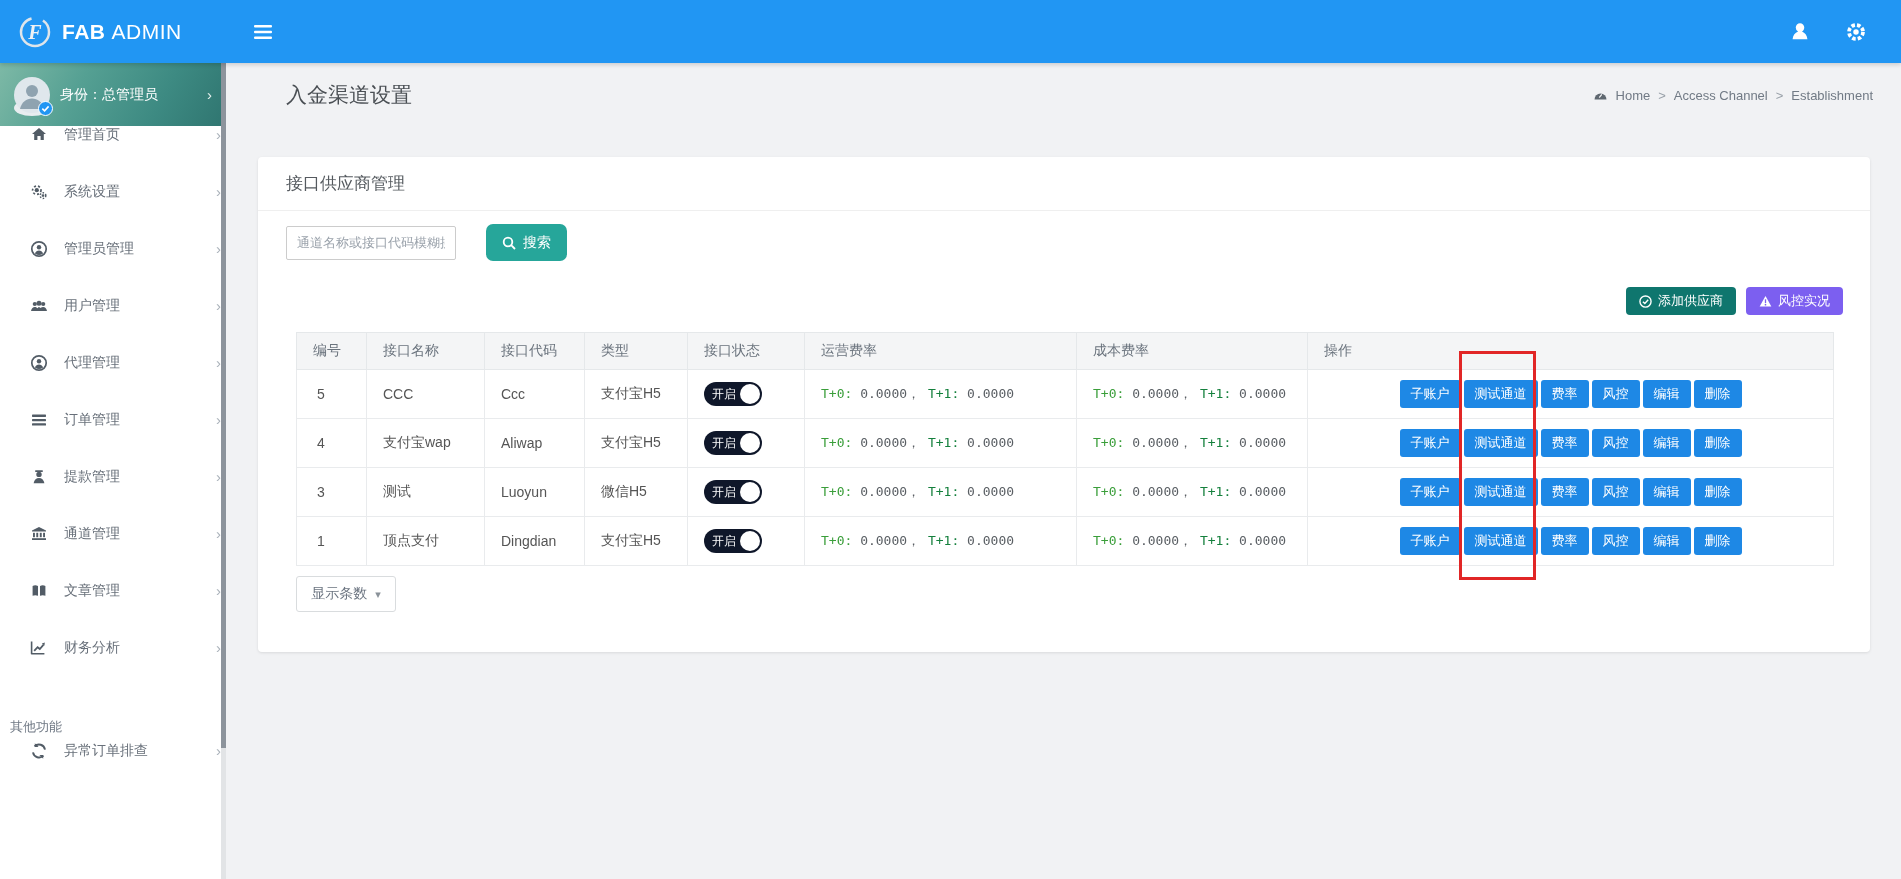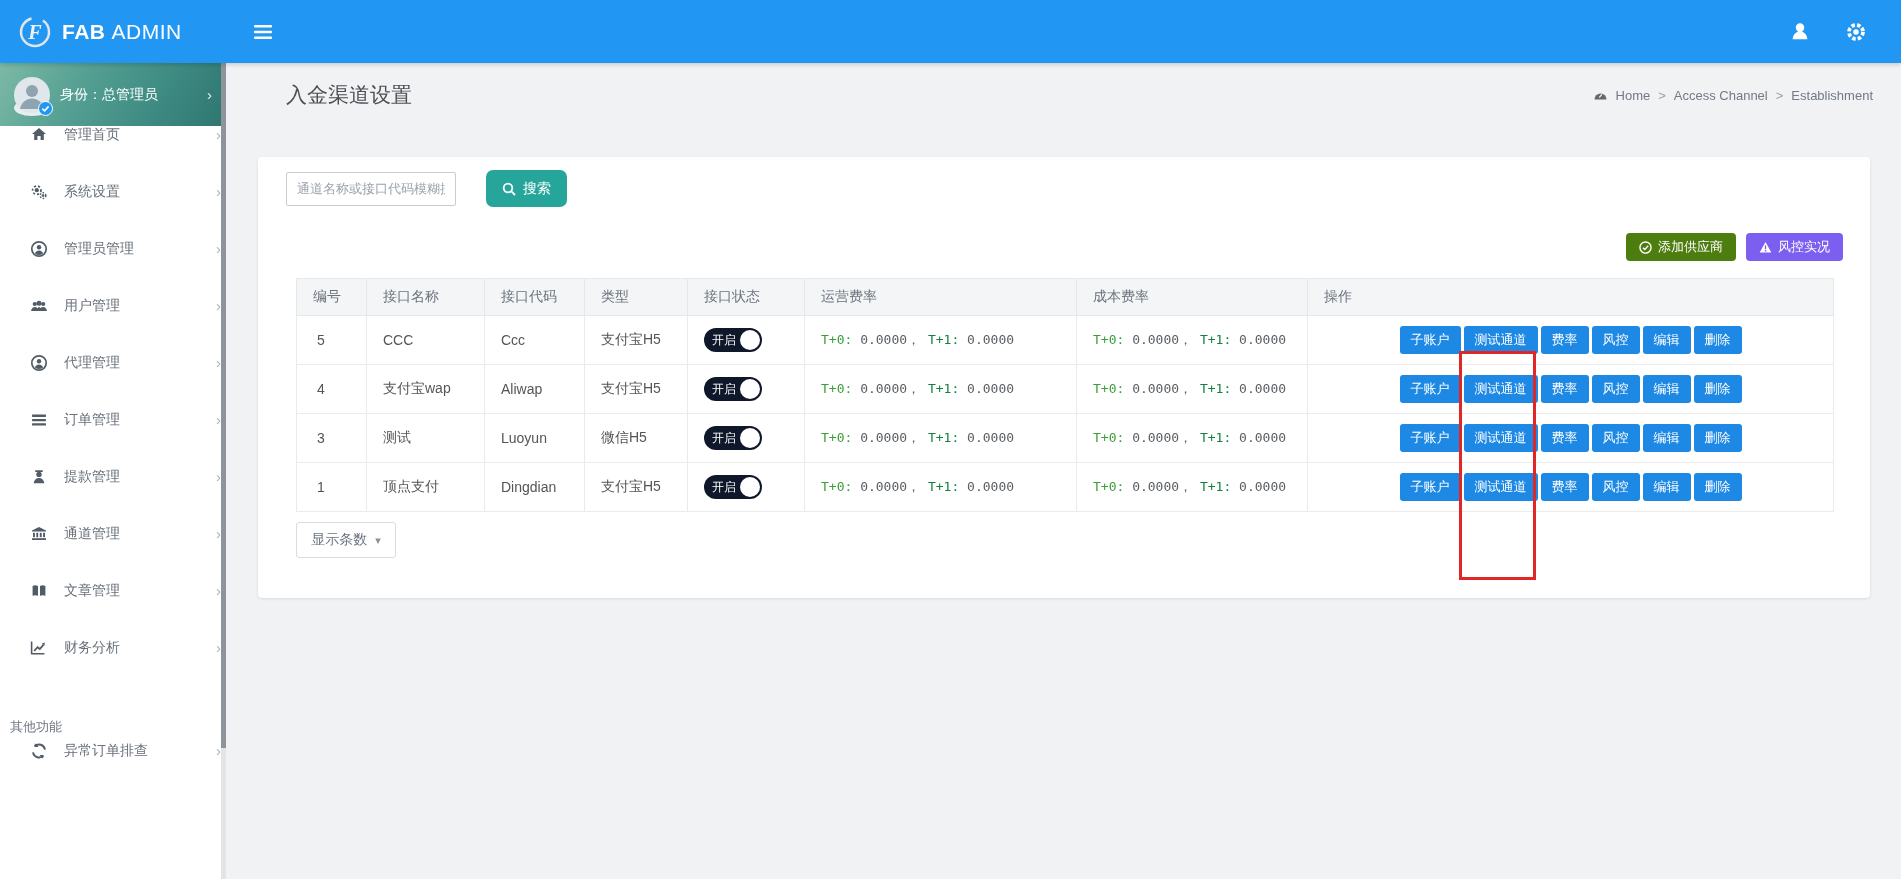--- a/index.html
+++ b/index.html
@@ -49,21 +49,21 @@
   .card-tools { display:flex; gap:18px; color:#9aa3ab; }
   .card-tool { width:15px; height:15px; cursor:pointer; }
 
   .search-row { display:flex; align-items:center; padding:13px 28px 0 28px; }
   .search-input { width:170px; height:34px; border:1px solid #ccc; border-radius:2px; padding:0 10px; font-size:13px; color:#555; font-family:inherit; }
   .search-input::placeholder { color:#9aa2ab; }
   .search-btn { margin-left:30px; height:37px; padding:0 16px; background:#26a69a; border:none; border-radius:7px; color:#fff; font-size:14px; display:flex; align-items:center; gap:7px; cursor:pointer; font-family:inherit; }
 
   .action-row { display:flex; justify-content:flex-end; gap:10px; padding:0 27px; margin-top:26px; }
   .pill-btn { height:28px; border:none; border-radius:4px; color:#fff; font-size:13px; display:flex; align-items:center; gap:6px; padding:0 13px; cursor:pointer; font-family:inherit; }
-  .pill-btn.add { background:#4d7c0f; }
+  .pill-btn.add { background:#0f766e; }
   .pill-btn.risk { background:#7c5ff0; }
 
   
   table.grid { margin:17px 36px 0 38px; width:1538px; border-collapse:collapse; table-layout:fixed; }
   .grid th { background:#f4f5f6; border:1px solid #e5e8ea; height:37px; font-weight:400; text-align:left; padding-left:16px; color:#6a737d; font-size:14px; }
   .grid td { border:1px solid #e9ebed; height:49px; padding-left:16px; color:#555; font-size:14px; background:#fff; }
   .grid td.c-id { padding-left:20px; }
   .grid td.c-actions { padding:0; text-align:center; }
 
   .toggle { display:inline-flex; align-items:center; width:58px; height:24px; background:#0f172a; border-radius:13px; position:relative; cursor:pointer; }
@@ -273,20 +273,35 @@
       </svg>
       <span class="bc-link">Home</span>
       <span class="bc-sep">&gt;</span>
       <span class="bc-link">Access Channel</span>
       <span class="bc-sep">&gt;</span>
       <span>Establishment</span>
     </div>
   </div>
 
   <div class="card">
+    <div class="card-header">
+      <span class="card-title">接口供应商管理</span>
+      <span class="card-tools">
+        <svg class="card-tool" viewBox="0 0 15 15">
+            <path d="M2 5V2h3M10 2h3v3M13 10v3h-3M5 13H2v-3" fill="none" stroke-width="1.4"></path>
+            <path d="M2.5 2.5l4 4M12.5 2.5l-4 4M12.5 12.5l-4-4M2.5 12.5l4-4" stroke-width="1.2"></path>
+          </svg>
+        <svg class="card-tool" viewBox="0 0 15 15">
+            <path d="M3 10 7.5 5.5 12 10" fill="none" stroke-width="1.5"></path>
+          </svg>
+        <svg class="card-tool" viewBox="0 0 15 15">
+            <path d="M3 3l9 9M12 3l-9 9" stroke-width="1.5"></path>
+          </svg>
+      </span>
+    </div>
 
     <div class="search-row">
       <input class="search-input" placeholder="通道名称或接口代码模糊搜索" style="">
       <button class="search-btn">
         <svg width="14" height="14" viewBox="0 0 14 14">
             <circle cx="6" cy="6" r="4.3" fill="none" stroke="#fff" stroke-width="1.8"></circle>
             <path d="M9.2 9.2 13 13" stroke="#fff" stroke-width="1.8"></path>
           </svg>
         <span>搜索</span>
       </button>

